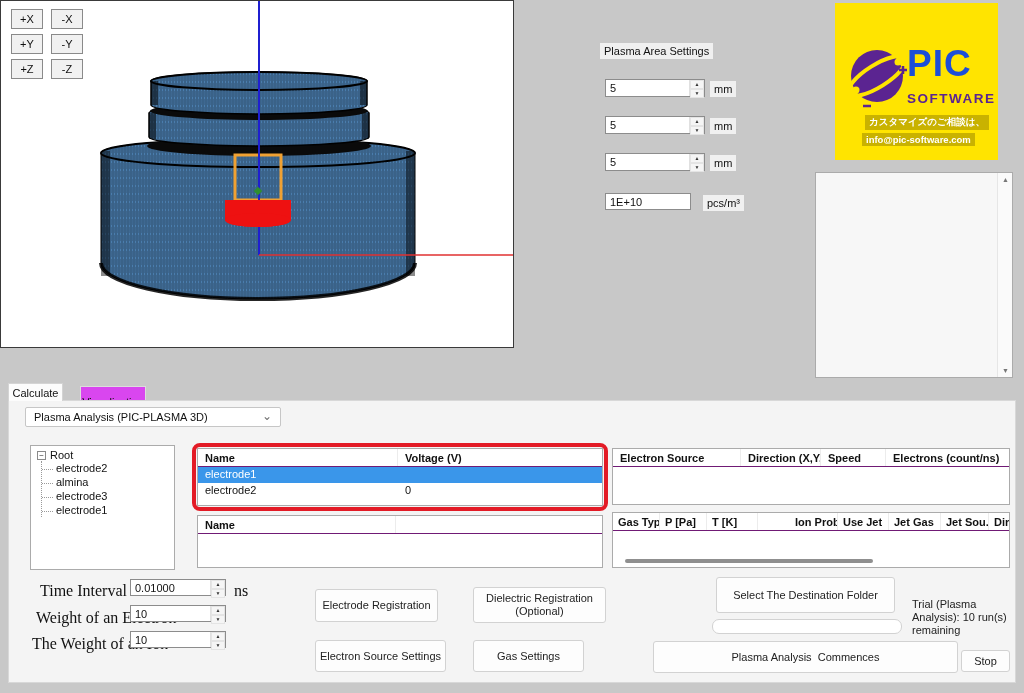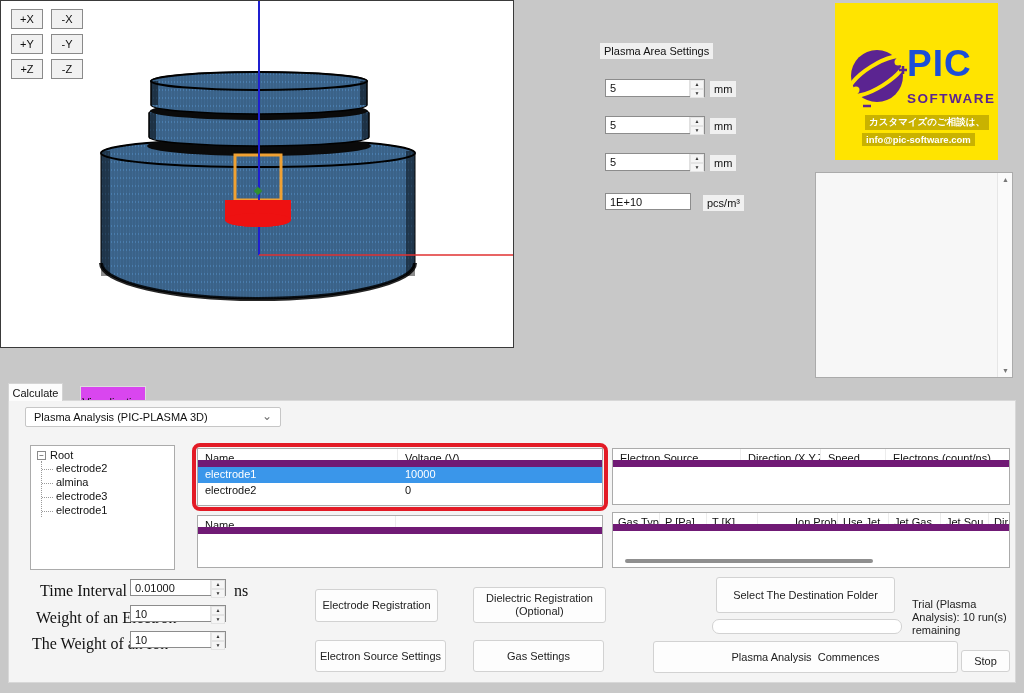--- a/index.html
+++ b/index.html
@@ -43,21 +43,21 @@
   
   #tree { position:absolute; left:30px; top:445px; width:145px; height:125px; background:#fff; border:1px solid #ababab; font-size:11px; color:#111; padding:3px 0 0 6px; }
   .tree-root { display:flex; align-items:center; gap:4px; }
   .expander { width:9px; height:9px; border:1px solid #8a8a8a; background:#fff; font-size:8px; line-height:7px; text-align:center; color:#333; }
   .tree-children { margin-left:4px; border-left:1px dotted #9a9a9a; }
   .tree-item { position:relative; padding:1px 0 1px 14px; }
   .tree-item::before { content:''; position:absolute; left:0; top:8px; width:11px; border-top:1px dotted #9a9a9a; }
 
   
   .grid { position:absolute; background:#fff; border:1px solid #ababab; font-size:11px; color:#111; overflow:hidden; }
-  .grid .hdr { display:flex; height:18px; border-bottom:7px solid #701a75; }
+  .grid .hdr { display:flex; height:18px; border-bottom:1px solid #701a75;font-weight:bold; }
   .grid .hcell { padding:3px 0 0 7px; border-right:1px solid #ececec; overflow:hidden; white-space:nowrap; }
   .grid .row { display:flex; height:16px; }
   .grid .cell { padding:1px 0 0 7px; overflow:hidden; white-space:nowrap; }
   .row.sel { background:#3a96ea; color:#fff; }
   #red-annotation { position:absolute; left:192px; top:443px; width:416px; height:68px; border:4px solid #e31b26; border-radius:8px; z-index:5; pointer-events:none; }
   .hthumb { position:absolute; left:625px; top:559px; width:248px; height:4px; background:#8f8f8f; border-radius:2px; }
 
   
   .param-label { position:absolute; font-size:16px; color:#111; white-space:nowrap;font-family:Liberation Serif, serif; }
 
@@ -193,21 +193,20 @@
   </div>
 
   <div id="red-annotation"></div>
   <div class="grid" style="left:197px;top:448px;width:406px;height:58px;">
     <div class="hdr">
       <div class="hcell" style="width:200px;">Name</div>
       <div class="hcell" style="flex:1;border-right:none;">Voltage (V)</div>
     </div>
     <div class="row sel">
       <div class="cell" style="width:200px;">electrode1</div>
-      <div class="cell" style="flex:1;">10000</div>
     </div>
     <div class="row">
       <div class="cell" style="width:200px;">electrode2</div>
       <div class="cell" style="flex:1;">0</div>
     </div>
   </div>
 
   <div class="grid" style="left:197px;top:515px;width:406px;height:53px;">
     <div class="hdr">
       <div class="hcell" style="width:198px;">Name</div>
@@ -264,21 +263,21 @@
         <div class="sb">▼</div>
       </div>
   </div>
 
   <div class="btn" style="left:315px;top:589px;width:123px;height:33px;">Electrode Registration</div>
   <div class="btn" style="left:473px;top:587px;width:133px;height:36px;flex-direction:column;">
     <span>Dielectric Registration</span>
     <span>(Optional)</span>
   </div>
   <div class="btn" style="left:315px;top:640px;width:131px;height:32px;">Electron Source Settings</div>
-  <div class="btn" style="left:473px;top:640px;width:131px;height:32px;">Gas Settings</div>
+  <div class="btn" style="left:473px;top:640px;width:111px;height:32px;">Gas Settings</div>
 
   <div class="btn" style="left:716px;top:577px;width:179px;height:36px;">Select The Destination Folder</div>
   <div id="progress-field"></div>
   <div id="trial-note">Trial (Plasma Analysis): 10 run(s) remaining</div>
 
   <div class="btn" style="left:653px;top:641px;width:305px;height:32px;white-space:pre;">Plasma Analysis  Commences</div>
   <div class="btn" style="left:961px;top:650px;width:49px;height:22px;">Stop</div>
 
 </div>
 

